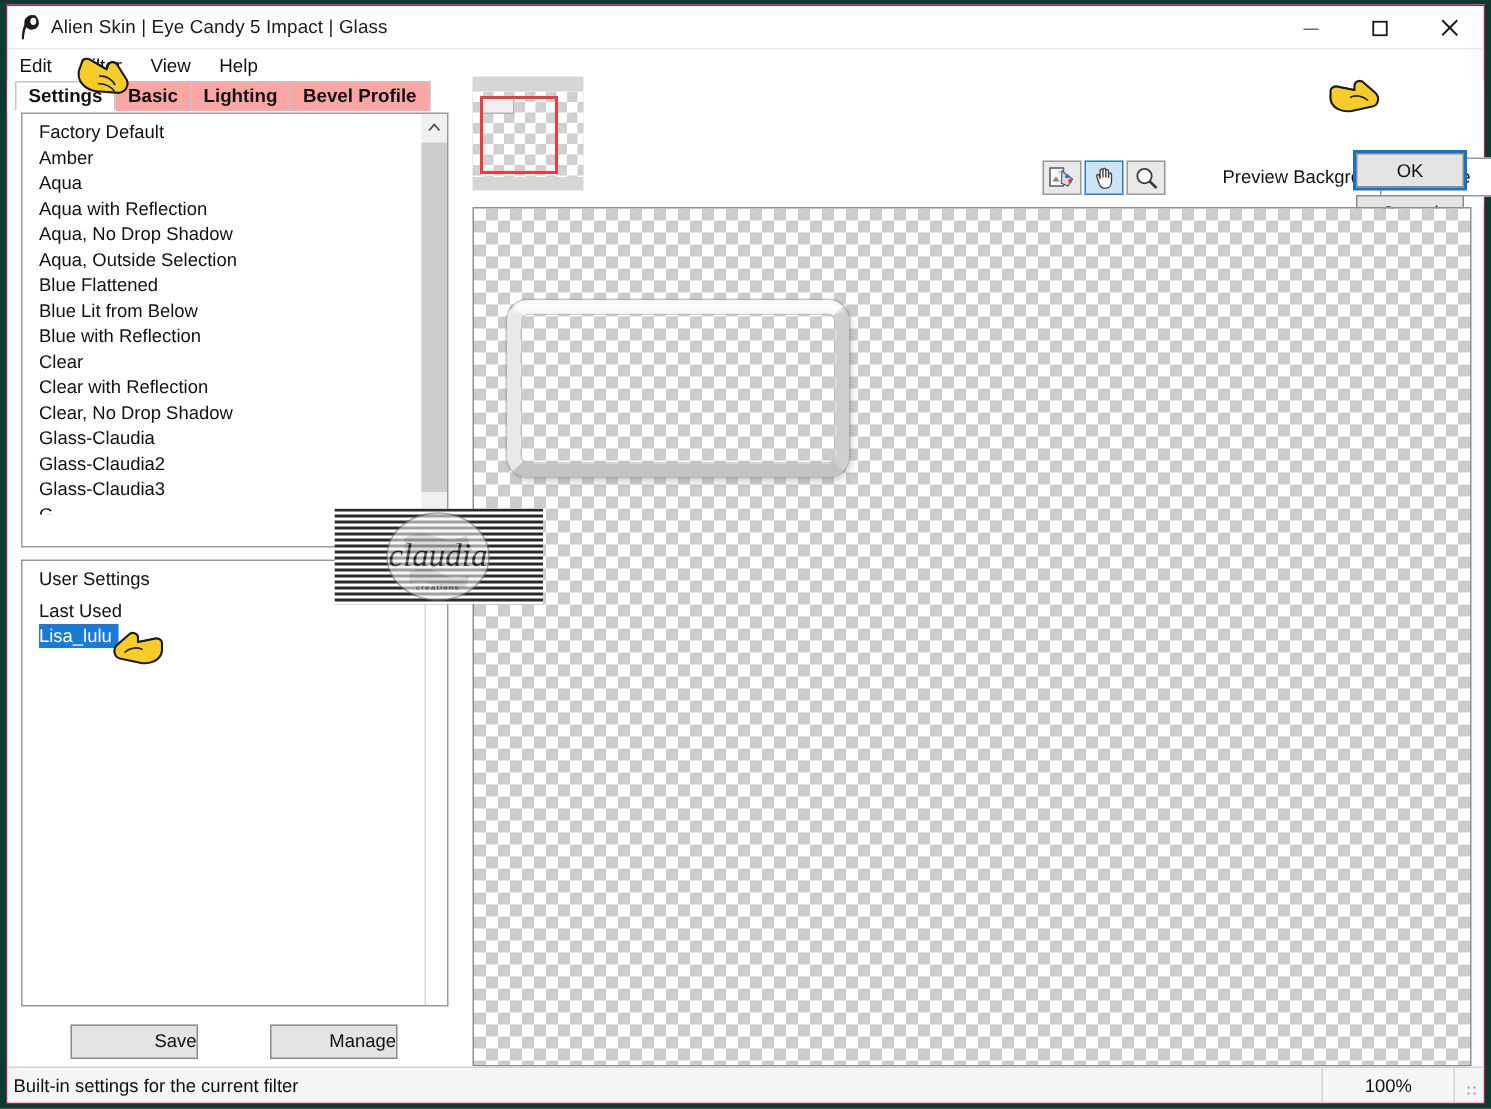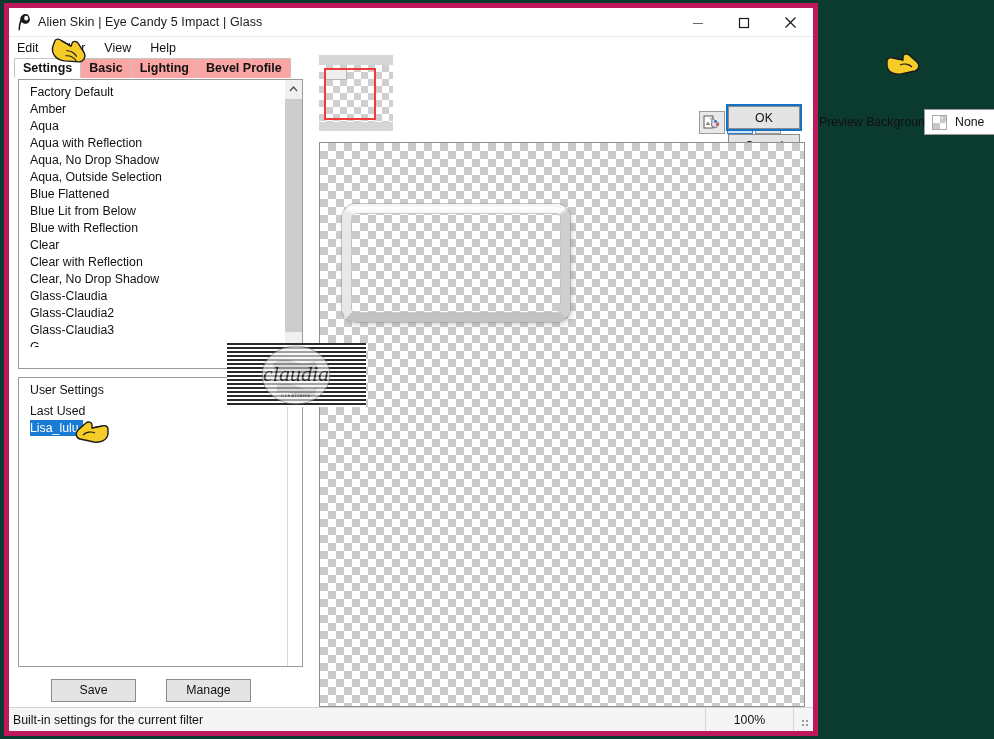--- a/index.html
+++ b/index.html
@@ -9,23 +9,23 @@
     width: 994px; height: 739px;
     overflow: hidden;
     font-family: "Liberation Sans", sans-serif;
     background: #0b3a2e;
   }
 
   
   #app-window {
     position: absolute;
     left: 4px; top: 3px;
-    width: 814px; height: 733px;
-    background: #ffffff;
-    border: 5px solid #be185d;
+    width: 986px; height: 733px;
+    background: #ffffff;
+    border: 1px solid #be185d;
     display: flex; flex-direction: column;
   }
 
   
   #title-bar {
     height: 29px;
     background: #ffffff;
     position: relative;
     flex: 0 0 29px;
     border-bottom: 1px solid #e8e8e8;
@@ -213,23 +213,24 @@
   }
   .gray-btn {
     width: 85px; height: 23px;
     background: #e4e4e4;
     border: 1px solid #8c8c8c;
     font-size: 12.3px;
     color: #111;
     font-family: "Liberation Sans", sans-serif;
     cursor: default;
     padding: 0;
+    text-align: right;
   }
   #btn-save   { margin-left: 33px; }
-  #btn-manage { margin-left: 30px; }
+  #btn-manage { margin-left: 48px; }
 
   
   #right-panel {
     flex: 1 1 auto;
     position: relative;
     background: #ffffff;
     display: flex; flex-direction: column;
     min-width: 0;
   }
 

